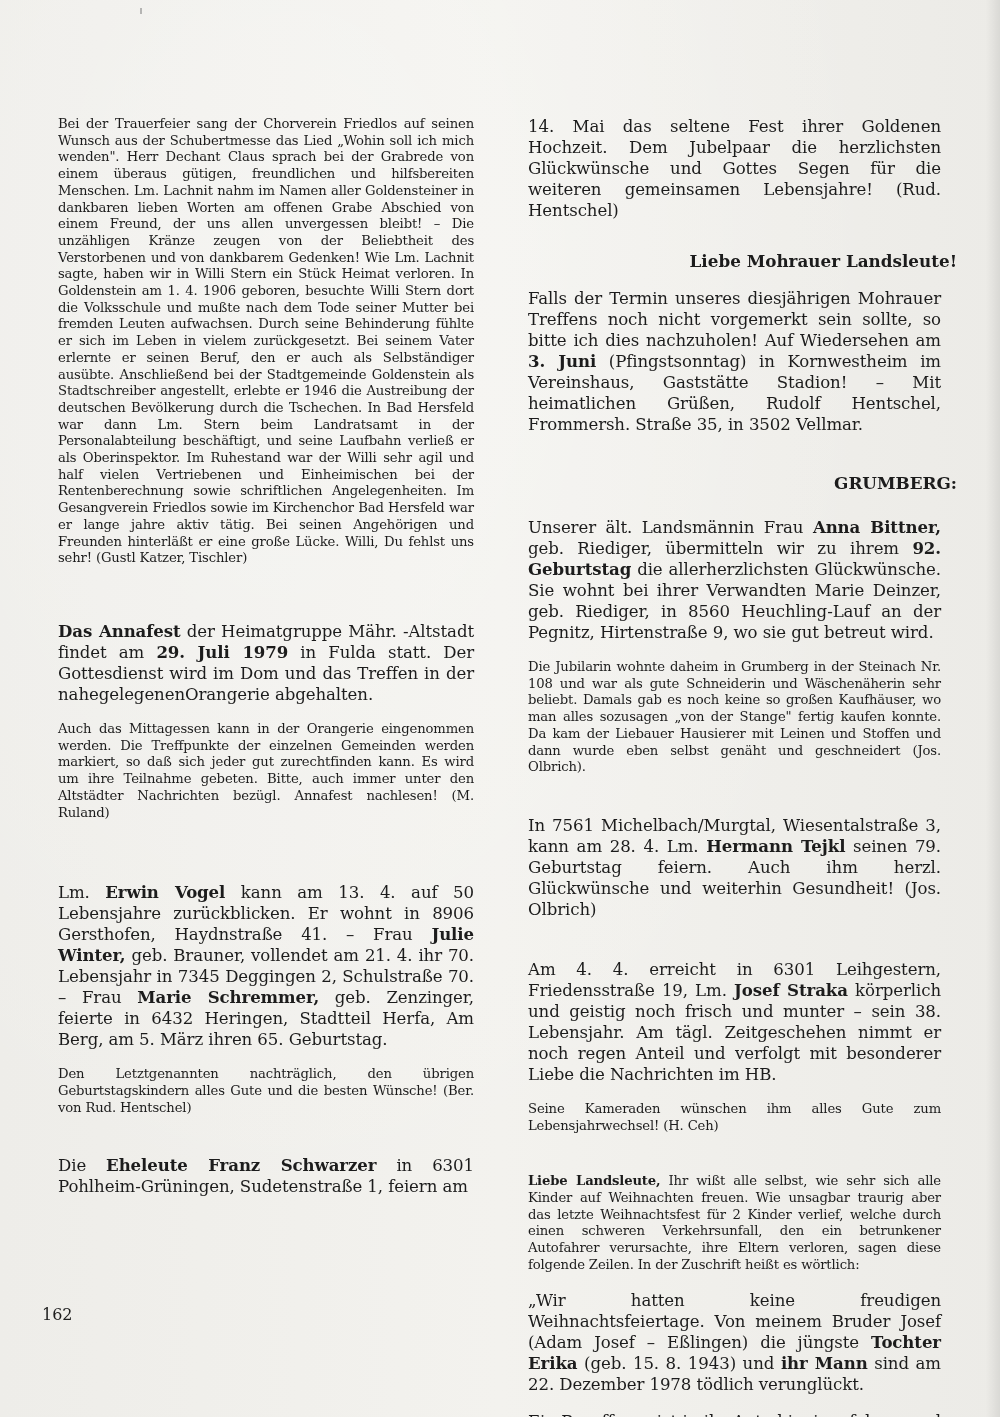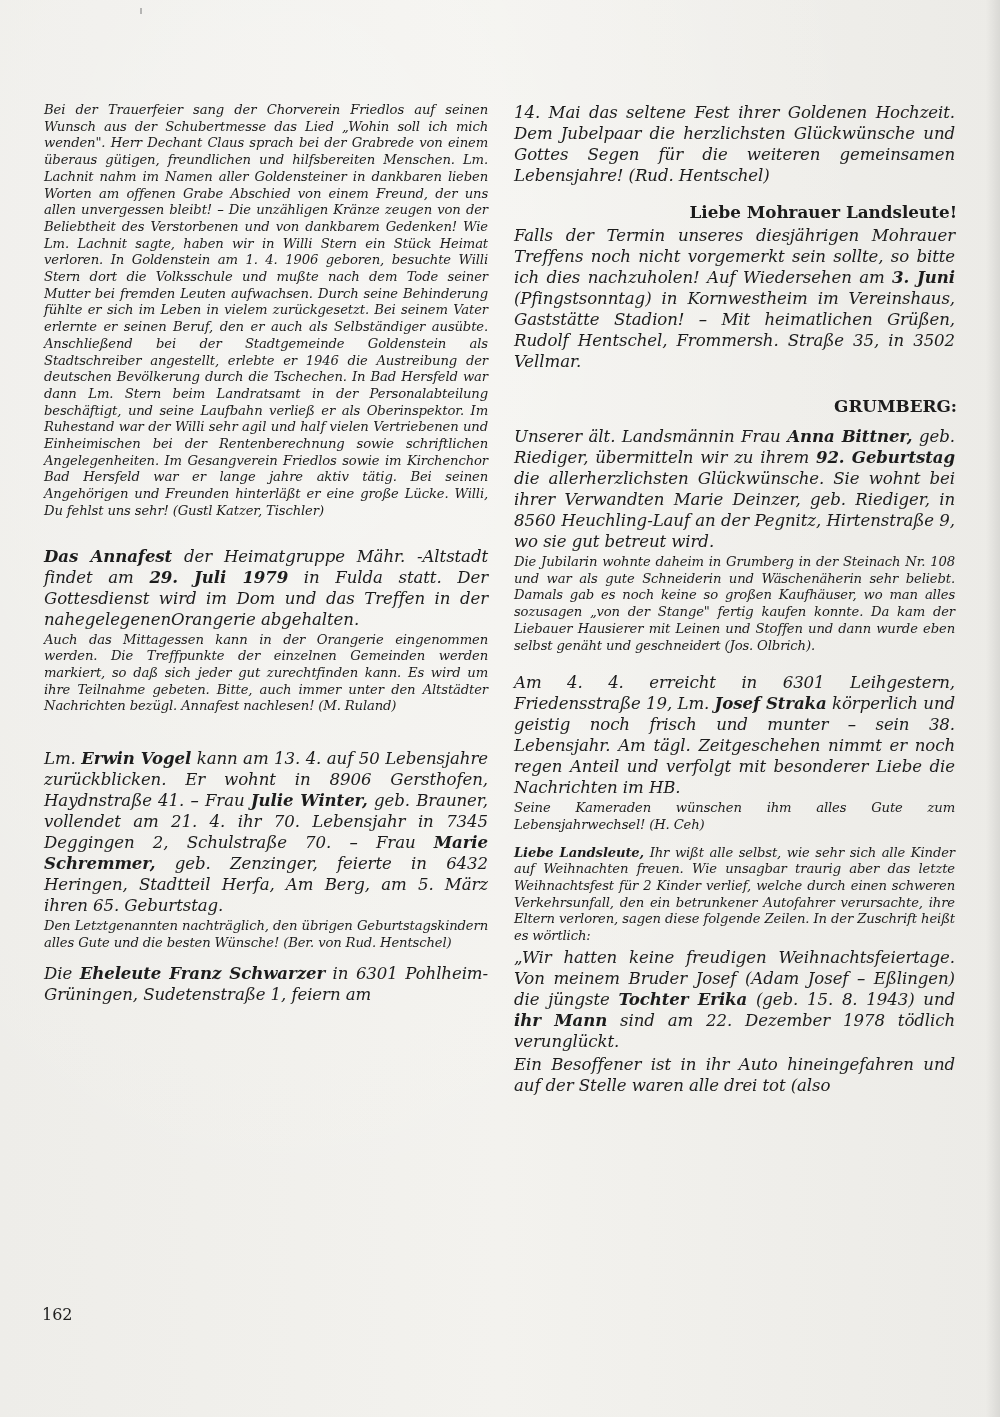--- a/index.html
+++ b/index.html
@@ -19,21 +19,21 @@
   .edge-right {
     position: absolute; right: 0; top: 0; width: 14px; height: 100%;
     background: linear-gradient(90deg, rgba(0,0,0,0), rgba(0,0,0,0.08));
   }
   .col {
     position: absolute; top: 100px;
   }
   .col-left { left: 42px; width: 448px; }
   .col-right { left: 512px; width: 445px; }
 
-  p { margin: 2px; text-align: justify; hyphens: manual; font-style: italic; }
+  p { margin: 16px; text-align: justify; hyphens: manual; }
   .sm { font-size: 13.2px; line-height: 16.7px; letter-spacing: -0.15px; }
   .lg { font-size: 16.6px; line-height: 21px; letter-spacing: -0.1px; }
   b { font-weight: bold; }
   .head {
     font-family: "DejaVu Serif", "Liberation Serif", serif;
     font-weight: bold; font-size: 16.8px; line-height: 21px;
     margin: 0;
     text-align: right;
   }
   .gap-s { height: 7px; }
@@ -89,20 +89,21 @@
   </section>
 
   <div class="gap-l"></div>
 
   <section>
     <h2 class="head">GRUMBERG:</h2>
     <div class="gap-s"></div>
     <p class="lg"><span>Unserer ält. Landsmännin Frau </span><b>Anna Bittner,</b><span> geb. Riediger, übermitteln wir zu ihrem </span><b>92. Geburtstag</b><span> die allerherzlichsten Glückwünsche. Sie wohnt bei ihrer Verwandten Marie Deinzer, geb. Riediger, in 8560 Heuchling-Lauf an der Pegnitz, Hirtenstraße 9, wo sie gut betreut wird.</span></p>
     <p class="sm">Die Jubilarin wohnte daheim in Grumberg in der Steinach Nr. 108 und war als gute Schneiderin und Wäschenäherin sehr beliebt. Damals gab es noch keine so großen Kaufhäuser, wo man alles sozusagen „von der Stange" fertig kaufen konnte. Da kam der Liebauer Hausierer mit Leinen und Stoffen und dann wurde eben selbst genäht und geschneidert (Jos. Olbrich).</p>
     <div class="gap-s"></div>
+    <p class="lg"><span>In 7561 Michelbach/Murgtal, Wiesentalstraße 3, kann am 28. 4. Lm. </span><b>Hermann Tejkl</b><span> seinen 79. Geburtstag feiern. Auch ihm herzl. Glückwünsche und weiterhin Gesundheit! (Jos. Olbrich)</span></p>
     <div class="gap-s"></div>
     <p class="lg"><span>Am 4. 4. erreicht in 6301 Leihgestern, Friedensstraße 19, Lm. </span><b>Josef Straka</b><span> körperlich und geistig noch frisch und munter – sein 38. Lebensjahr. Am tägl. Zeitgeschehen nimmt er noch regen Anteil und verfolgt mit besonderer Liebe die Nachrichten im HB.</span></p>
     <p class="sm">Seine Kameraden wünschen ihm alles Gute zum Lebensjahrwechsel! (H. Ceh)</p>
     <div class="gap-s"></div>
     <p class="sm"><b>Liebe Landsleute,</b><span> Ihr wißt alle selbst, wie sehr sich alle Kinder auf Weihnachten freuen. Wie unsagbar traurig aber das letzte Weihnachtsfest für 2 Kinder verlief, welche durch einen schweren Verkehrsunfall, den ein betrunkener Autofahrer verursachte, ihre Eltern verloren, sagen diese folgende Zeilen. In der Zuschrift heißt es wörtlich:</span></p>
     <p class="lg"><span>„Wir hatten keine freudigen Weihnachtsfeiertage. Von meinem Bruder Josef (Adam Josef – Eßlingen) die jüngste </span><b>Tochter Erika</b><span> (geb. 15. 8. 1943) und </span><b>ihr Mann</b><span> sind am 22. Dezember 1978 tödlich verunglückt.</span></p>
     <p class="lg">Ein Besoffener ist in ihr Auto hineingefahren und auf der Stelle waren alle drei tot (also</p>
   </section>
 </div>
 

